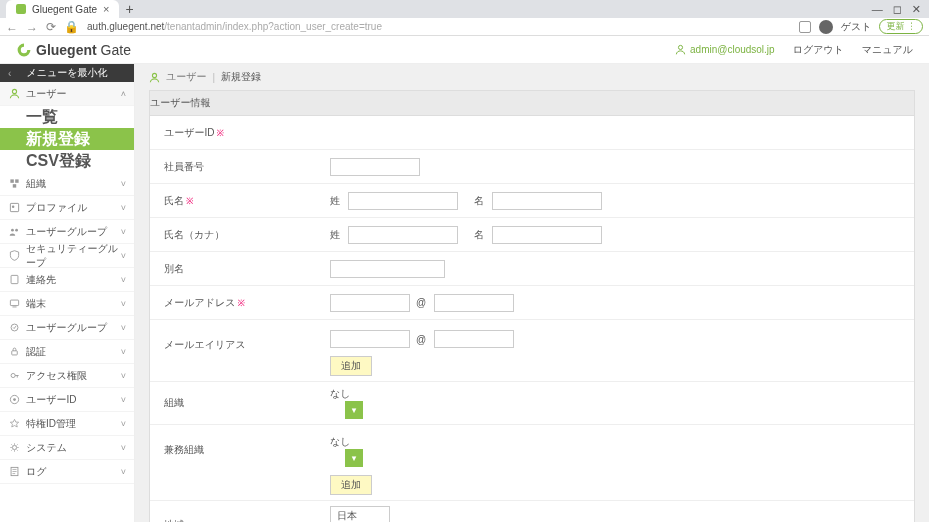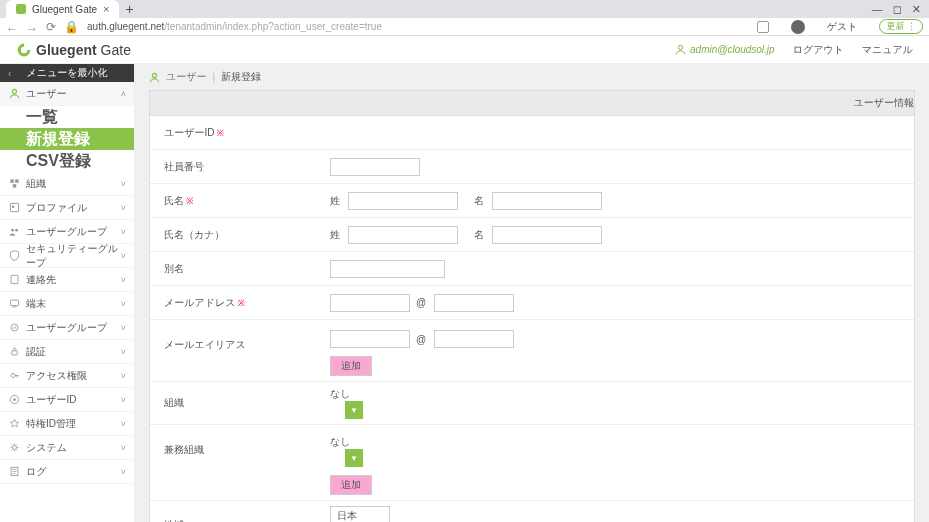--- a/index.html
+++ b/index.html
@@ -12,34 +12,34 @@
 .tab .favicon { width: 10px; height: 10px; background: #8bc34a; border-radius: 2px; }
 .tab .close { color: #666; cursor: pointer; font-size: 11px; }
 .new-tab { margin-left: 6px; color: #555; font-size: 14px; cursor: pointer; line-height: 1; }
 .win-controls { margin-left: auto; display: flex; gap: 10px; padding-right: 8px; color: #555; font-size: 11px; }
 .win-controls span { cursor: pointer; }
 
 .addr-bar { display: flex; align-items: center; height: 18px; background: #fff; border-bottom: 1px solid #ddd; padding: 0 6px; gap: 8px; font-size: 10px; color: #666; }
 .addr-bar .nav-btn { color: #888; cursor: pointer; font-size: 12px; }
 .addr-bar .url { flex: 1; color: #555; }
 .addr-bar .url .muted { color: #aaa; }
-.addr-bar .right { display: flex; align-items: center; gap: 22px; }
+.addr-bar .right { display: flex; align-items: center; gap: 8px; }
 .addr-bar .ext-icon { width: 12px; height: 12px; border: 1px solid #999; border-radius: 2px; }
 .addr-bar .avatar { width: 14px; height: 14px; border-radius: 50%; background: #666; cursor: pointer; }
 .addr-bar .guest { font-size: 10px; color: #555; }
 .addr-bar .update-pill { border: 1px solid #7cb342; color: #7cb342; border-radius: 10px; padding: 0 6px; font-size: 9px; cursor: pointer; }
 
 
 .app-header { display: flex; align-items: center; height: 28px; padding: 0 16px; border-bottom: 1px solid #eee; }
 .logo { display: flex; align-items: center; gap: 4px; }
 .logo-mark { width: 16px; height: 16px; }
 .logo-text { font-size: 14px; color: #444; font-weight: 500; }
 .logo-text .bold { font-weight: 700; }
 .head-spacer { flex: 1; }
-.head-user { display: flex; align-items: center; gap: 4px; color: #7cb342; font-size: 10px; cursor: pointer; font-style: italic; }
+.head-user { display: flex; align-items: center; gap: 4px; color: #7cb342; font-size: 10px; cursor: pointer; }
 .head-user .user-ic { width: 11px; height: 11px; }
 .head-link { margin-left: 18px; font-size: 10px; color: #555; cursor: pointer; }
 
 
 .app-body { display: flex; height: calc(522px - 18px - 18px - 28px); }
 
 
 .sidebar { width: 135px; background: #fff; border-right: 1px solid #eee; overflow-y: auto; }
 .collapse-bar { background: #3a3a3a; color: #fff; font-size: 10px; height: 18px; display: flex; align-items: center; justify-content: center; position: relative; cursor: pointer; }
 .collapse-bar .chev-l { position: absolute; left: 8px; color: #aaa; font-size: 10px; }
@@ -53,34 +53,34 @@
 .sub-item.active { background: #8bc34a; color: #fff; }
 
 
 .main { flex: 1; background: #f0f0f0; overflow-y: auto; padding: 0 14px 14px; position: relative; }
 .breadcrumb { display: flex; align-items: center; gap: 6px; height: 26px; font-size: 10px; color: #777; }
 .breadcrumb .bc-ic { color: #8bc34a; }
 .breadcrumb .sep { color: #bbb; }
 .breadcrumb .current { color: #555; }
 
 .panel { background: #fff; border: 1px solid #ddd; }
-.panel-head { background: #eaeaea; text-align: right; font-size: 10px; color: #555; padding: 5px 0; border-bottom: 1px solid #ddd; }
+.panel-head { background: #eaeaea; text-align: left; font-size: 10px; color: #555; padding: 5px 0; border-bottom: 1px solid #ddd; }
 .form-row { display: flex; align-items: center; min-height: 34px; border-bottom: 1px solid #eee; padding: 5px 0; }
 .form-row.tall { min-height: 46px; align-items: flex-start; padding-top: 10px; }
 .form-label { width: 180px; padding-left: 14px; font-size: 10px; color: #555; }
 .form-label .req { color: #e06; font-size: 9px; margin-left: 2px; }
 .form-ctrl { flex: 1; display: flex; align-items: center; gap: 6px; flex-wrap: wrap; }
 .inp { border: 1px solid #ccc; height: 18px; font-size: 10px; padding: 0 4px; background: #fff; }
 .inp.w90 { width: 90px; }
 .inp.w80 { width: 80px; }
 .inp.w110 { width: 110px; }
 .inp.w115 { width: 115px; }
 .muted-txt { font-size: 10px; color: #777; margin-left: 4px; }
 .smlbl { font-size: 10px; color: #555; margin-right: 2px; }
-.btn-add { background: #f9a8d4; border: 1px solid #ccc; font-size: 10px; padding: 2px 10px; cursor: pointer; color: #555; }
+.btn-add { background: #fef9c3; border: 1px solid #ccc; font-size: 10px; padding: 2px 10px; cursor: pointer; color: #555; }
 .sel-wrap { display: flex; align-items: center; flex-direction: column; }
 .sel-txt { font-size: 10px; color: #555; min-width: 42px; }
 .sel-btn { width: 18px; height: 18px; background: #8bc34a; color: #fff; display: flex; align-items: center; justify-content: center; font-size: 9px; cursor: pointer; margin-left: 6px; }
 .sel-wrap.boxed .sel-txt { border: 1px solid #ccc; padding: 2px 6px; min-width: 60px; display: inline-block; }
 .sel-wrap.boxed .sel-btn { margin-left: -1px; }
 
 
 .main::-webkit-scrollbar { width: 10px; }
 .main::-webkit-scrollbar-thumb { background: #ccc; border-radius: 5px; }
 

